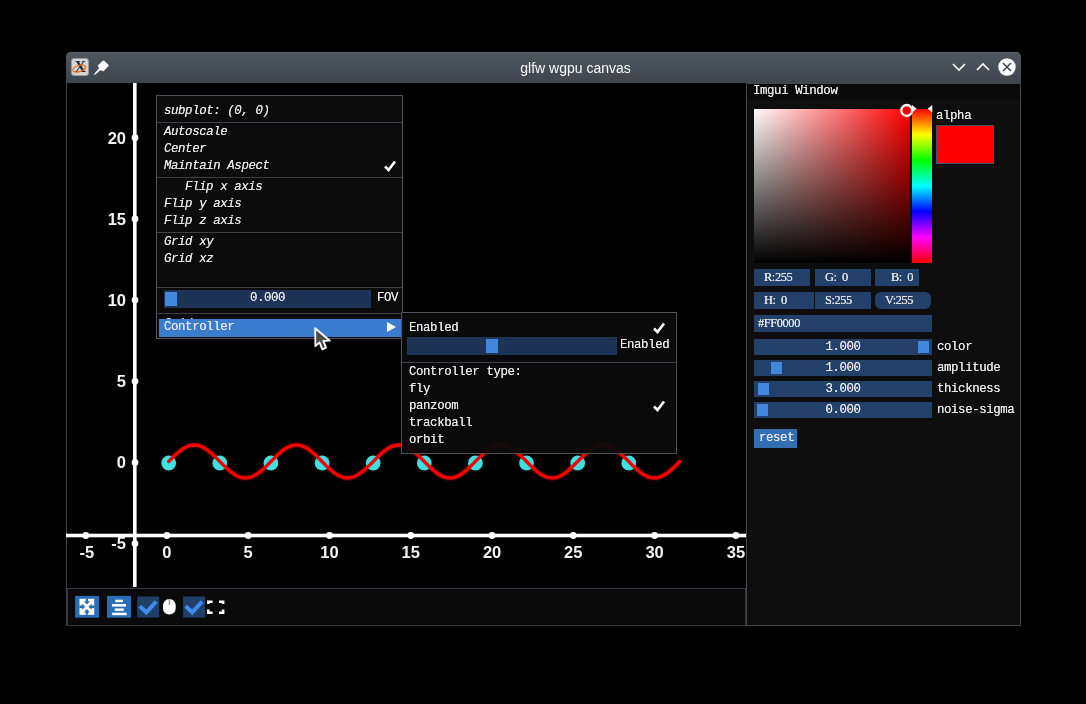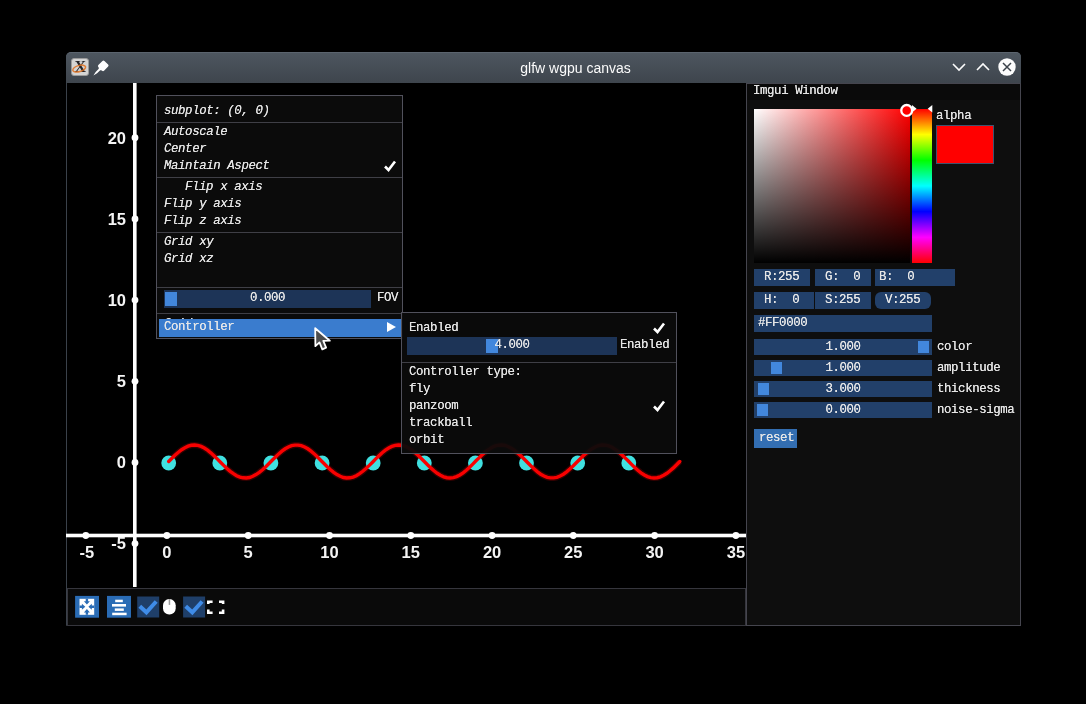--- a/index.html
+++ b/index.html
@@ -15,21 +15,21 @@
 .sep{height:1px;background:#3f3f46;}
 
 #menu{left:156px;top:95px;width:247px;height:244px;background:rgba(11,11,11,0.96);border:1px solid #51515c;}
 #submenu{left:401px;top:312px;width:276px;height:142px;background:rgba(11,11,11,0.94);border:1px solid #51515c;}
 .mrow{left:8px;height:17px;line-height:17px;font-style:italic;}
 .slider{background:#1d3457;}
 .grab{background:#4287dc;}
 
 #panel{left:746px;top:83px;width:275px;height:543px;background:#0e0e0e;border:1px solid #45454e;}
 #paneltitle{left:746px;top:83px;width:275px;height:17px;background:#0a0a0a;border:1px solid #45454e;border-bottom:none;}
-.frame{background:#22406a;}
+.frame{background:#22406a;font-family:Liberation Serif, serif;}
 .pframe{height:17px;line-height:17px;}
 
 #toolbar{left:67px;top:588px;width:679px;height:38px;background:#0a0a0a;border:1px solid #36363d;}
 </style>
 </head>
 <body>
 <div id="stage">
 
 <div class="abs" id="win"></div>
 <div class="abs" id="titlebar"></div>
@@ -171,21 +171,21 @@
 
 <svg class="abs" style="left:912px;top:105px" width="21" height="9">
   <path d="M 0 0.1 L 4.6 3.8 L 0 7.5 z" fill="#fff"></path>
   <path d="M 20.3 0.1 L 15.7 3.8 L 20.3 7.5 z" fill="#fff"></path>
 </svg>
 <div class="abs mono" style="left:936px;top:108px;line-height:16px;">alpha</div>
 <div class="abs" style="left:936.5px;top:126px;width:55.5px;height:37px;background:#ff0000;outline:1px solid #3d536f;"></div>
 
 <div class="abs frame pframe mono" style="left:754px;top:268.5px;width:56px;padding-left:10px;">R:255</div>
 <div class="abs frame pframe mono" style="left:814.5px;top:268.5px;width:56px;padding-left:10px;">G:  0</div>
-<div class="abs frame pframe mono" style="left:875px;top:268.5px;width:80px;padding-left:4px;">B:  0</div>
+<div class="abs frame pframe mono" style="left:875px;top:268.5px;width:44px;padding-left:16px;">B:  0</div>
 <div class="abs frame pframe mono" style="left:754px;top:292px;width:60px;padding-left:10px;">H:  0</div>
 <div class="abs frame pframe mono" style="left:814.5px;top:292px;width:56px;padding-left:10px;">S:255</div>
 <div class="abs frame pframe mono" style="left:875px;top:292px;width:56px;padding-left:10px;border-radius:6px;">V:255</div>
 <div class="abs frame pframe mono" style="left:754px;top:314.5px;width:177.5px;padding-left:4px;">#FF0000</div>
 
 <div class="abs frame" style="left:753.5px;top:339px;width:178px;height:16px;"></div>
 <div class="abs grab" style="left:918px;top:341px;width:11px;height:12px;"></div>
 <div class="abs mono" style="left:753.5px;top:339px;width:178px;line-height:16px;text-align:center;">1.000</div>
 <div class="abs mono" style="left:936.5px;top:339px;line-height:16px;">color</div>
 
@@ -235,21 +235,20 @@
       <path d="M 1 1 L 10 6 L 1 11 z" fill="#fff"></path>
     </svg>
 
 <div class="abs" id="submenu"></div>
 <div class="abs mono" style="left:409px;top:319.5px;line-height:17px;">Enabled</div>
 <svg class="abs" style="left:652px;top:321px" width="14" height="14">
       <path d="M 2 7.5 L 5.5 11 L 12 2.5" fill="none" stroke="#fff" stroke-width="2.6"></path>
     </svg>
 <div class="abs slider" style="left:407px;top:337px;width:210px;height:17.5px;"></div>
 <div class="abs grab" style="left:486px;top:339px;width:12px;height:13.5px;"></div>
-<div class="abs mono" style="left:407px;top:337px;width:210px;line-height:17.5px;text-align:center;">4.000</div>
 <div class="abs mono" style="left:620px;top:337px;line-height:17.5px;">Enabled</div>
 <div class="abs sep" style="left:402px;top:361.5px;width:274px;"></div>
 <div class="abs mono" style="left:409px;top:363.5px;line-height:17px;">Controller type:</div>
 <div class="abs mono" style="left:409px;top:380.5px;line-height:17px;">fly</div>
 <div class="abs mono" style="left:409px;top:397.5px;line-height:17px;">panzoom</div>
 <svg class="abs" style="left:652px;top:399px" width="14" height="14">
       <path d="M 2 7.5 L 5.5 11 L 12 2.5" fill="none" stroke="#fff" stroke-width="2.6"></path>
     </svg>
 <div class="abs mono" style="left:409px;top:414.5px;line-height:17px;">trackball</div>
 <div class="abs mono" style="left:409px;top:431.5px;line-height:17px;">orbit</div>

